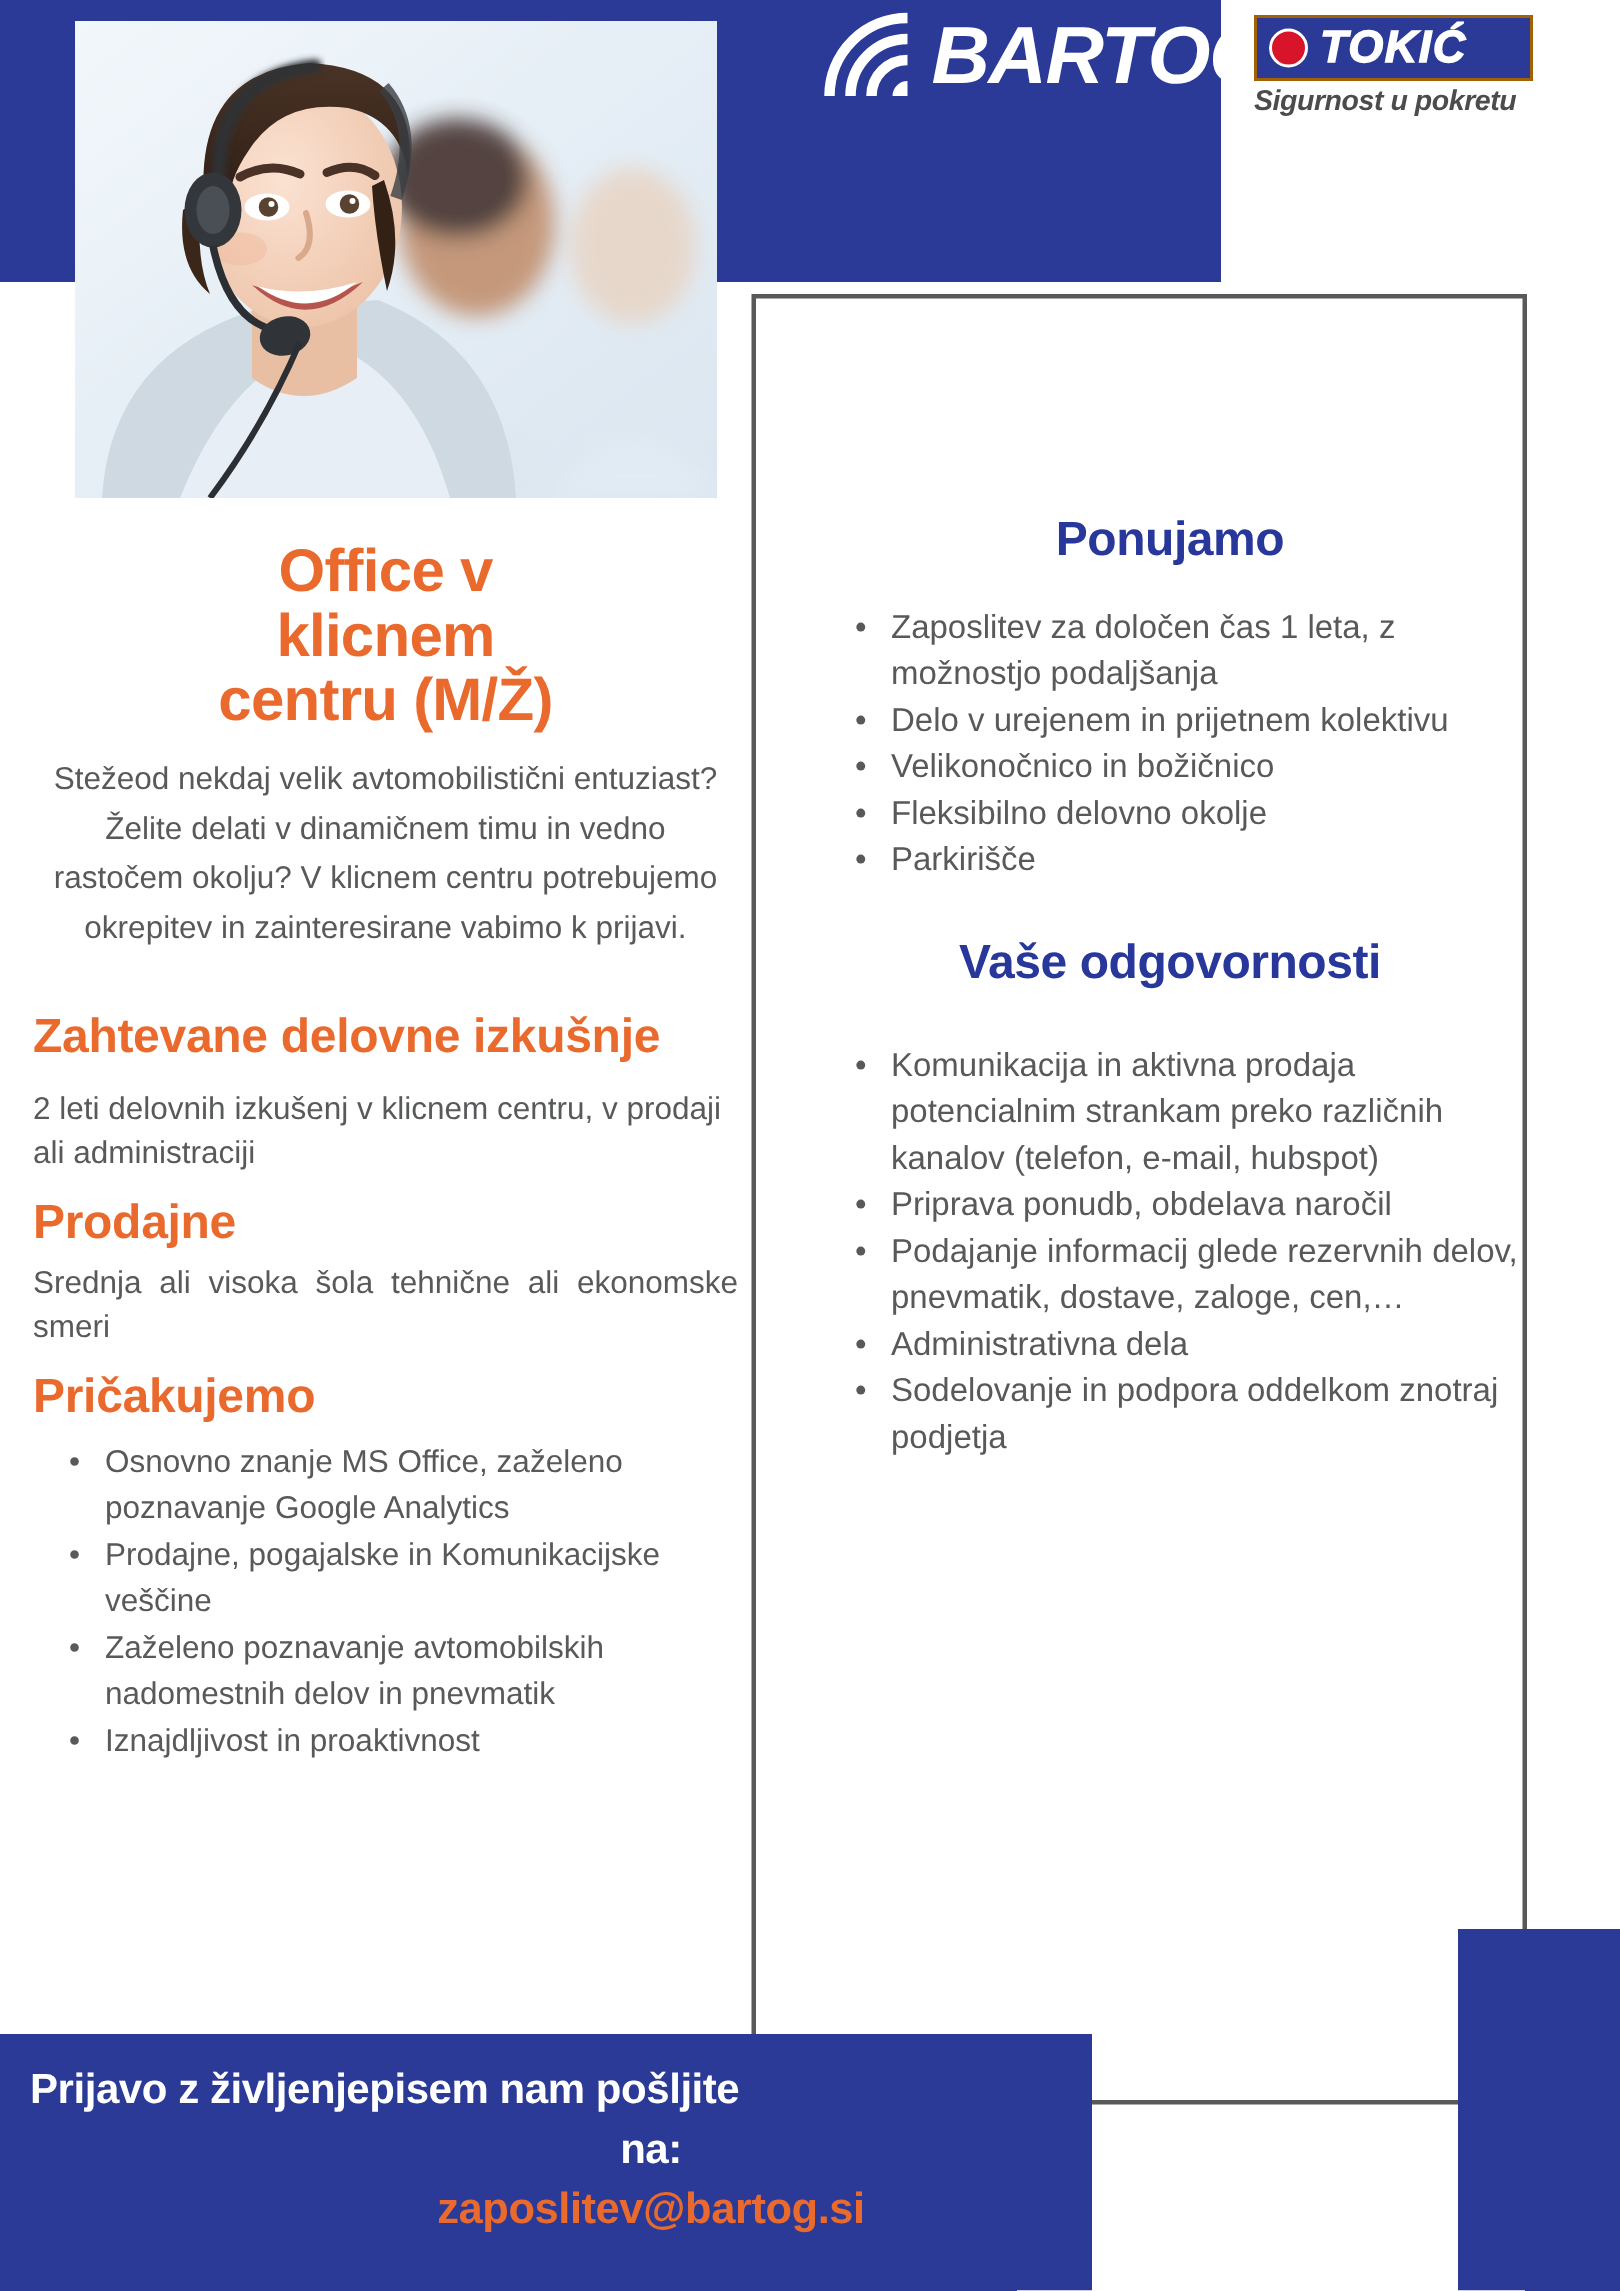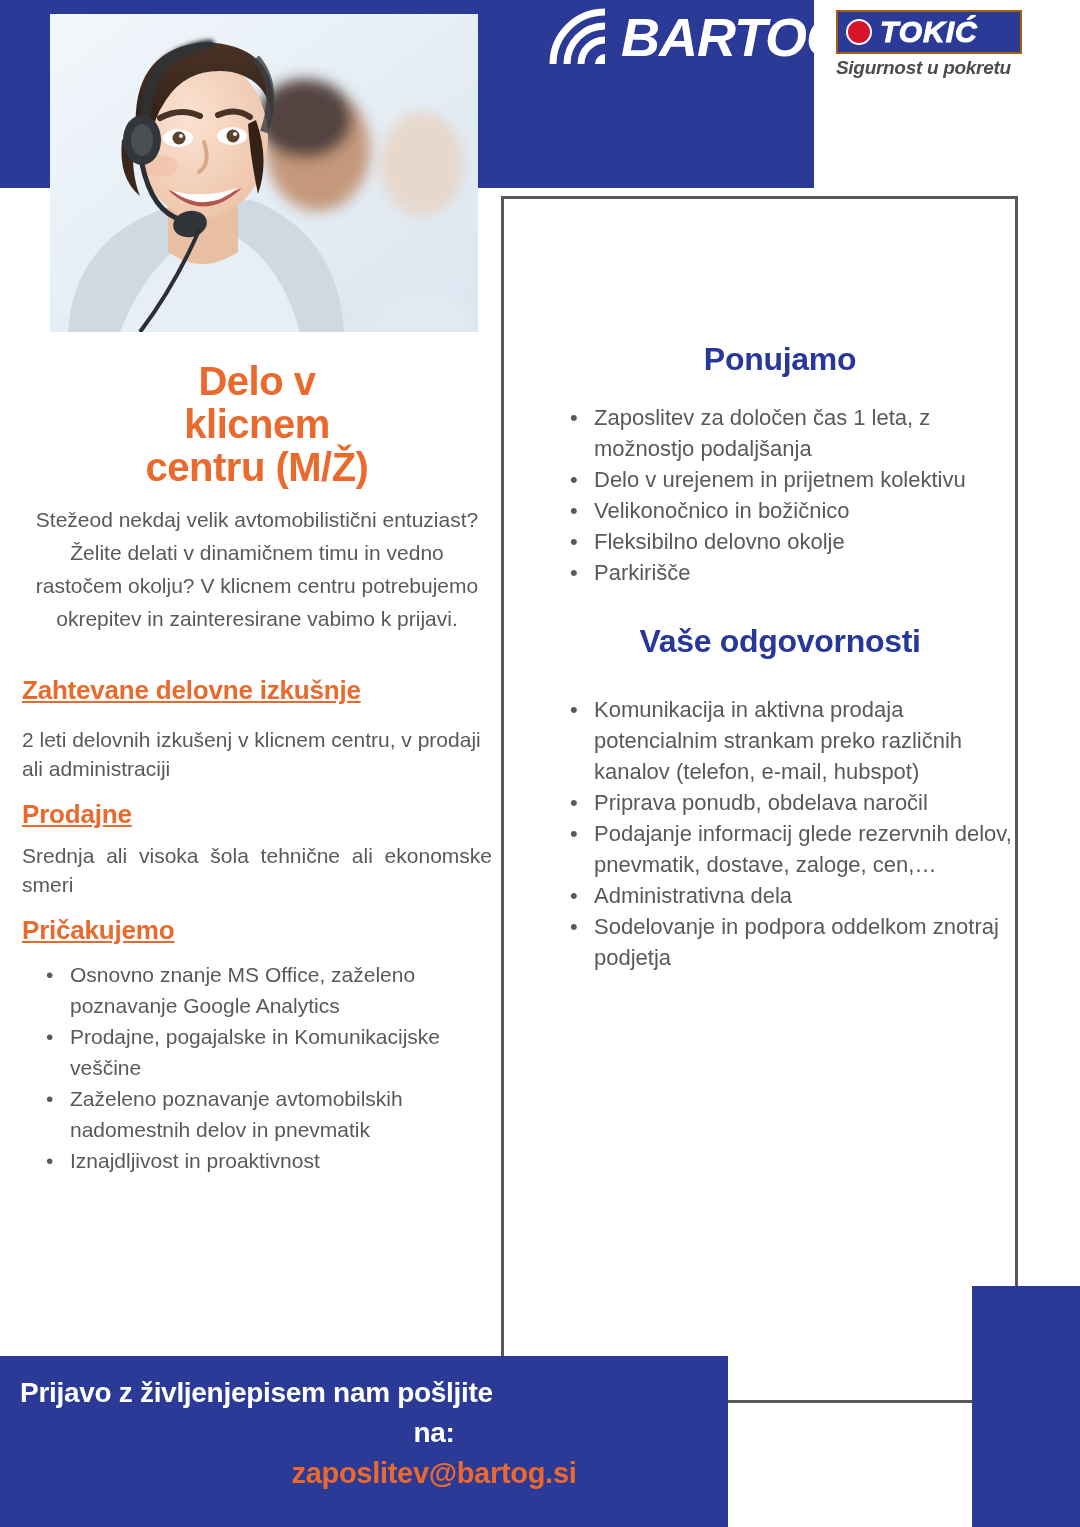--- a/index.html
+++ b/index.html
@@ -89,22 +89,22 @@
   }
   .job-title{
     color:#EA6A2E;font-weight:bold;font-size:40px;line-height:43px;
     text-align:center;margin:0 0 14px 0;letter-spacing:-0.5px;
   }
   .intro{
     color:#58595B;font-size:21px;line-height:33px;text-align:center;
     margin:0;padding:0 4px;
   }
   .sec-head-orange{
-    color:#EA6A2E;font-weight:bold;font-size:26px;line-height:30px;
-    margin:0;letter-spacing:-0.2px;text-decoration:underline;
+    color:#EA6A2E;font-weight:bold;font-size:32px;line-height:30px;
+    margin:0;letter-spacing:-0.2px;
   }
   .body-txt{
     color:#58595B;font-size:21px;line-height:29px;margin:0;
   }
   .body-txt.justify{text-align:justify;}
   ul.bullets{
     margin:0;padding:0 0 0 32px;list-style:none;
   }
   ul.bullets li{
     color:#58595B;font-size:21px;line-height:31px;
@@ -240,21 +240,21 @@
       <path d="M150 214 q-24 56 -60 104" stroke="#2b2e32" stroke-width="4" fill="none"></path>
 
       <path d="M214 118 q16 -46 -8 -74" stroke="#3a3e43" stroke-width="8" fill="none" opacity="0.8"></path>
     </svg>
   </div>
 
   <div class="outline-box"></div>
 
   <div class="left-col">
     <h1 class="job-title">
-      <span>Delo v</span><br>
+      <span>Office v</span><br>
       <span>klicnem</span><br>
       <span>centru (M/Ž)</span>
     </h1>
 
     <p class="intro">Stežeod nekdaj velik avtomobilistični entuziast? Želite delati v dinamičnem timu in vedno rastočem okolju?
 V klicnem centru potrebujemo okrepitev in zainteresirane vabimo k prijavi.</p>
 
     <div class="sp-40"></div>
 
     <h2 class="sec-head-orange">Zahtevane delovne izkušnje</h2>

